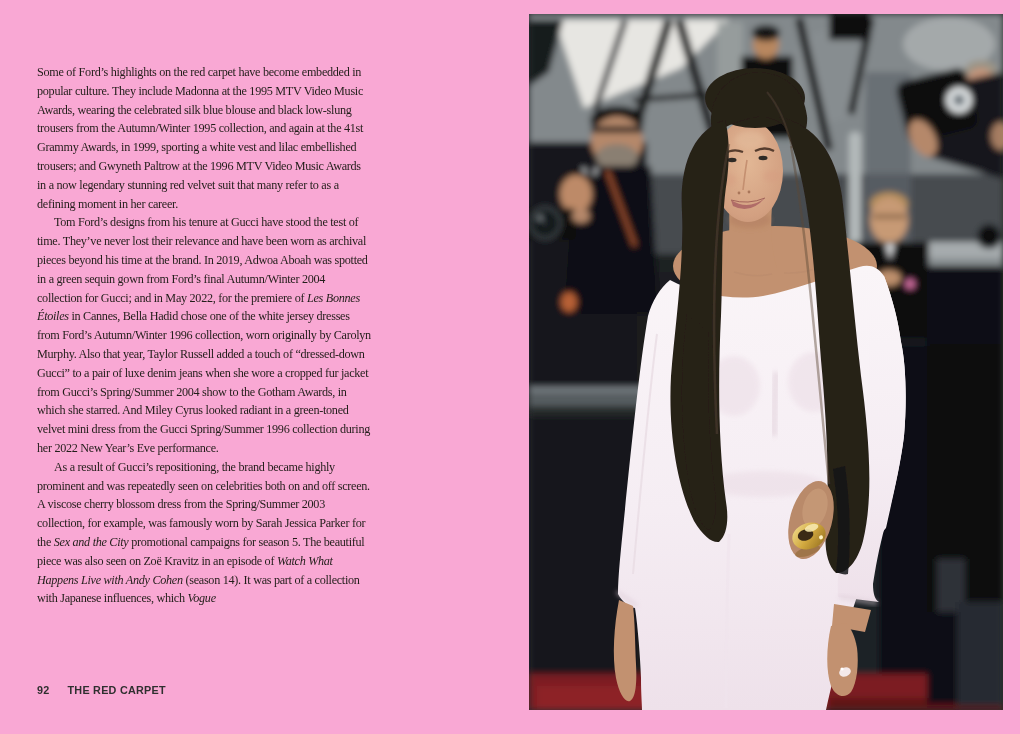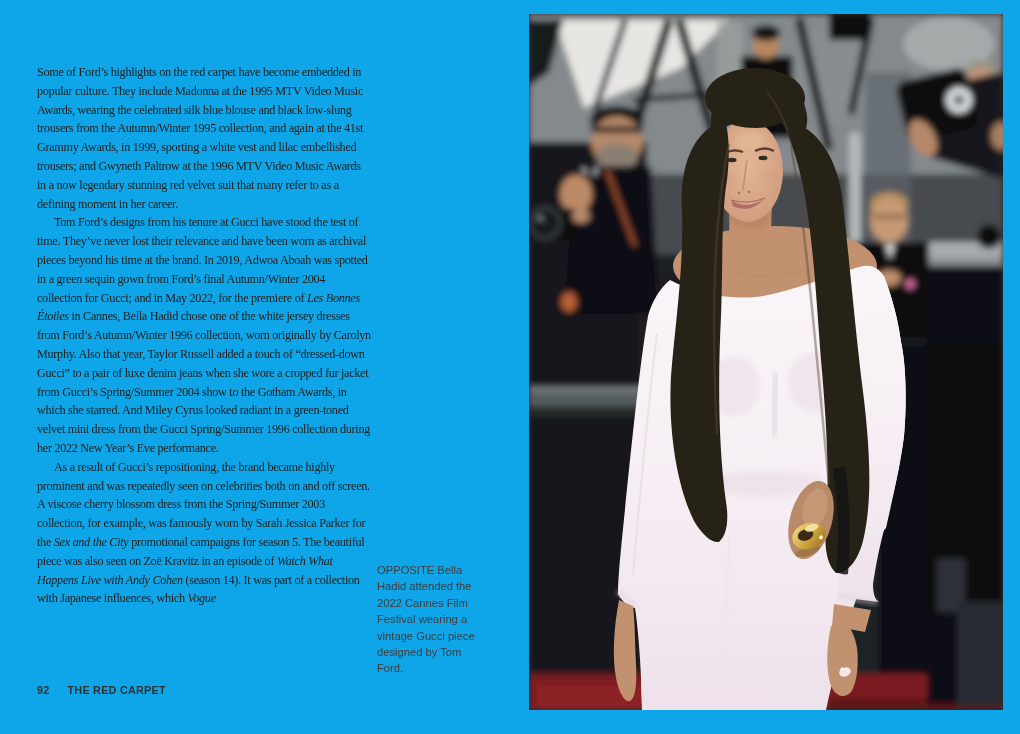--- a/index.html
+++ b/index.html
@@ -1,18 +1,18 @@
 <!DOCTYPE html>
 <html style="--c-dress: #f6eff4; --c-dress-shade: #e8dbe4; --c-hair: #272019; --c-skin: #d8ad8e; --c-skin2: #c2916f; --c-carpet: #7c1b20; --c-gold: #c9a23a;"><head>
 <meta charset="utf-8">
 <style>
   html,body{margin:0;padding:0;background:#ffffff;}
   body{width:1020px;height:734px;position:relative;overflow:hidden;
        font-family:"Liberation Serif","DejaVu Serif",serif;}
-  .page{position:absolute;inset:0;background:#0ea5e9;}
+  .page{position:absolute;inset:0;background:#f9a8d4;}
 
   
   .body-text{position:absolute;left:37px;top:63px;width:334px;
              font-size:12.2px;line-height:18.8px;letter-spacing:-0.3px;
              color:#221e1a;text-align:left;}
   .para{margin:0;}
   .para.indent{text-indent:17px;}
   .it{font-style:italic;}
 
   
@@ -36,29 +36,20 @@
 <body>
 
 <div class="page">
 
   <div class="body-text" id="paragraphs">
       <div class="para"><span>Some of Ford’s highlights on the red carpet have become embedded in popular culture. They include Madonna at the 1995 MTV Video Music Awards, wearing the celebrated silk blue blouse and black low-slung trousers from the Autumn/Winter 1995 collection, and again at the 41st Grammy Awards, in 1999, sporting a white vest and lilac embellished trousers; and Gwyneth Paltrow at the 1996 MTV Video Music Awards in a now legendary stunning red velvet suit that many refer to as a defining moment in her career.</span></div>
       <div class="para indent"><span>Tom Ford’s designs from his tenure at Gucci have stood the test of time. They’ve never lost their relevance and have been worn as archival pieces beyond his time at the brand. In 2019, Adwoa Aboah was spotted in a green sequin gown from Ford’s final Autumn/Winter 2004 collection for Gucci; and in May 2022, for the premiere of </span><span class="it">Les Bonnes Étoiles</span><span> in Cannes, Bella Hadid chose one of the white jersey dresses from Ford’s Autumn/Winter 1996 collection, worn originally by Carolyn Murphy. Also that year, Taylor Russell added a touch of “dressed-down Gucci” to a pair of luxe denim jeans when she wore a cropped fur jacket from Gucci’s Spring/Summer 2004 show to the Gotham Awards, in which she starred. And Miley Cyrus looked radiant in a green-toned velvet mini dress from the Gucci Spring/Summer 1996 collection during her 2022 New Year’s Eve performance.</span></div>
       <div class="para indent"><span>As a result of Gucci’s repositioning, the brand became highly prominent and was repeatedly seen on celebrities both on and off screen. A viscose cherry blossom dress from the Spring/Summer 2003 collection, for example, was famously worn by Sarah Jessica Parker for the </span><span class="it">Sex and the City</span><span> promotional campaigns for season 5. The beautiful piece was also seen on Zoë Kravitz in an episode of </span><span class="it">Watch What Happens Live with Andy Cohen</span><span> (season 14). It was part of a collection with Japanese influences, which </span><span class="it">Vogue</span></div>
     </div>
 
-  <div class="caption" id="caption">
-      <div class="cap-line">OPPOSITE Bella</div>
-      <div class="cap-line">Hadid attended the</div>
-      <div class="cap-line">2022 Cannes Film</div>
-      <div class="cap-line">Festival wearing a</div>
-      <div class="cap-line">vintage Gucci piece</div>
-      <div class="cap-line">designed by Tom</div>
-      <div class="cap-line">Ford.</div>
-    </div>
 
   <div class="footer">
     <span class="num">92</span><span>THE RED CARPET</span>
   </div>
 
   <div class="photo">
     <svg viewBox="0 0 474 696" xmlns="http://www.w3.org/2000/svg">
       <defs>
         <filter id="fbg" x="-10%" y="-10%" width="120%" height="120%">
             <feGaussianBlur stdDeviation="3.2"></feGaussianBlur>

